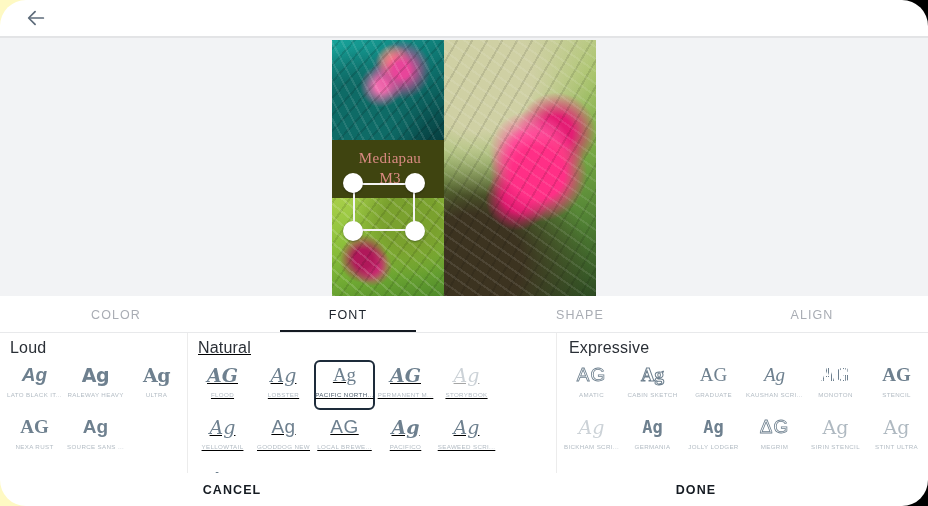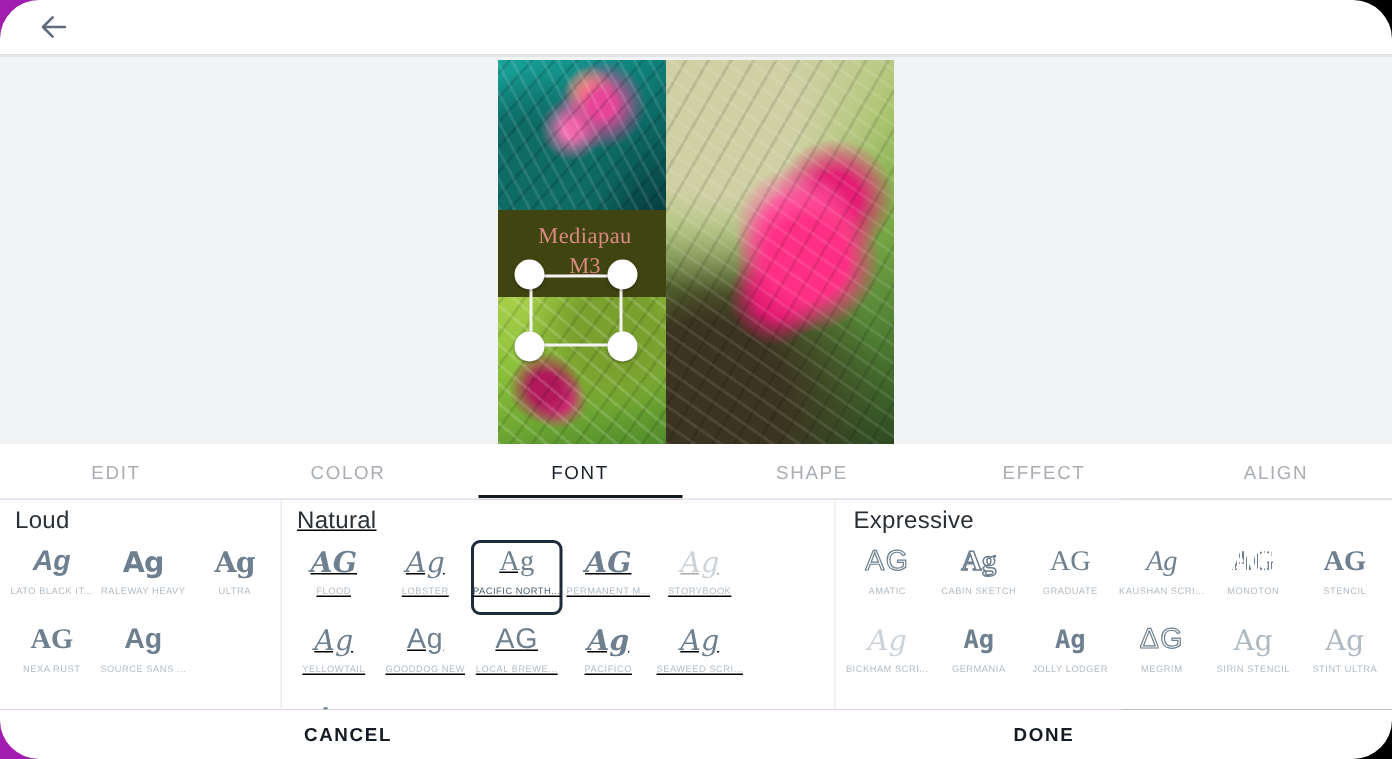--- a/index.html
+++ b/index.html
@@ -5,21 +5,21 @@
   * { box-sizing: border-box; margin: 0; padding: 0; }
   html, body {
     width: 928px; height: 506px;
     background: #000;
     font-family: "Liberation Sans", sans-serif;
     overflow: hidden;
   }
   #app {
     position: relative;
     width: 748px; height: 506px;
-    background: #a21caf;
+    background: #fef9c3;
   }
 
   
   .topbar {
     position: absolute; left: 0; top: 0;
     width: 928px; height: 36px;
     background: #ffffff;
     border-radius: 26px 26px 0 0;
     display: flex; align-items: center;
   }
@@ -312,33 +312,27 @@
       <div class="sel-frame"></div>
       <div class="handle h-tl"></div>
       <div class="handle h-tr"></div>
       <div class="handle h-bl"></div>
       <div class="handle h-br"></div>
     </div>
   </div>
 
   <div class="tabbar">
     <div class="tab">
-        <span>EDIT</span>
-      </div>
-    <div class="tab">
         <span>COLOR</span>
       </div>
     <div class="tab active">
         <span>FONT</span>
       </div>
     <div class="tab">
         <span>SHAPE</span>
-      </div>
-    <div class="tab">
-        <span>EFFECT</span>
       </div>
     <div class="tab">
         <span>ALIGN</span>
       </div>
   </div>
   <div class="tabbar-underline"></div>
 
   <div class="fontpanel">
     <div class="fgroup g-loud">
       <div class="group-title">Loud</div>

